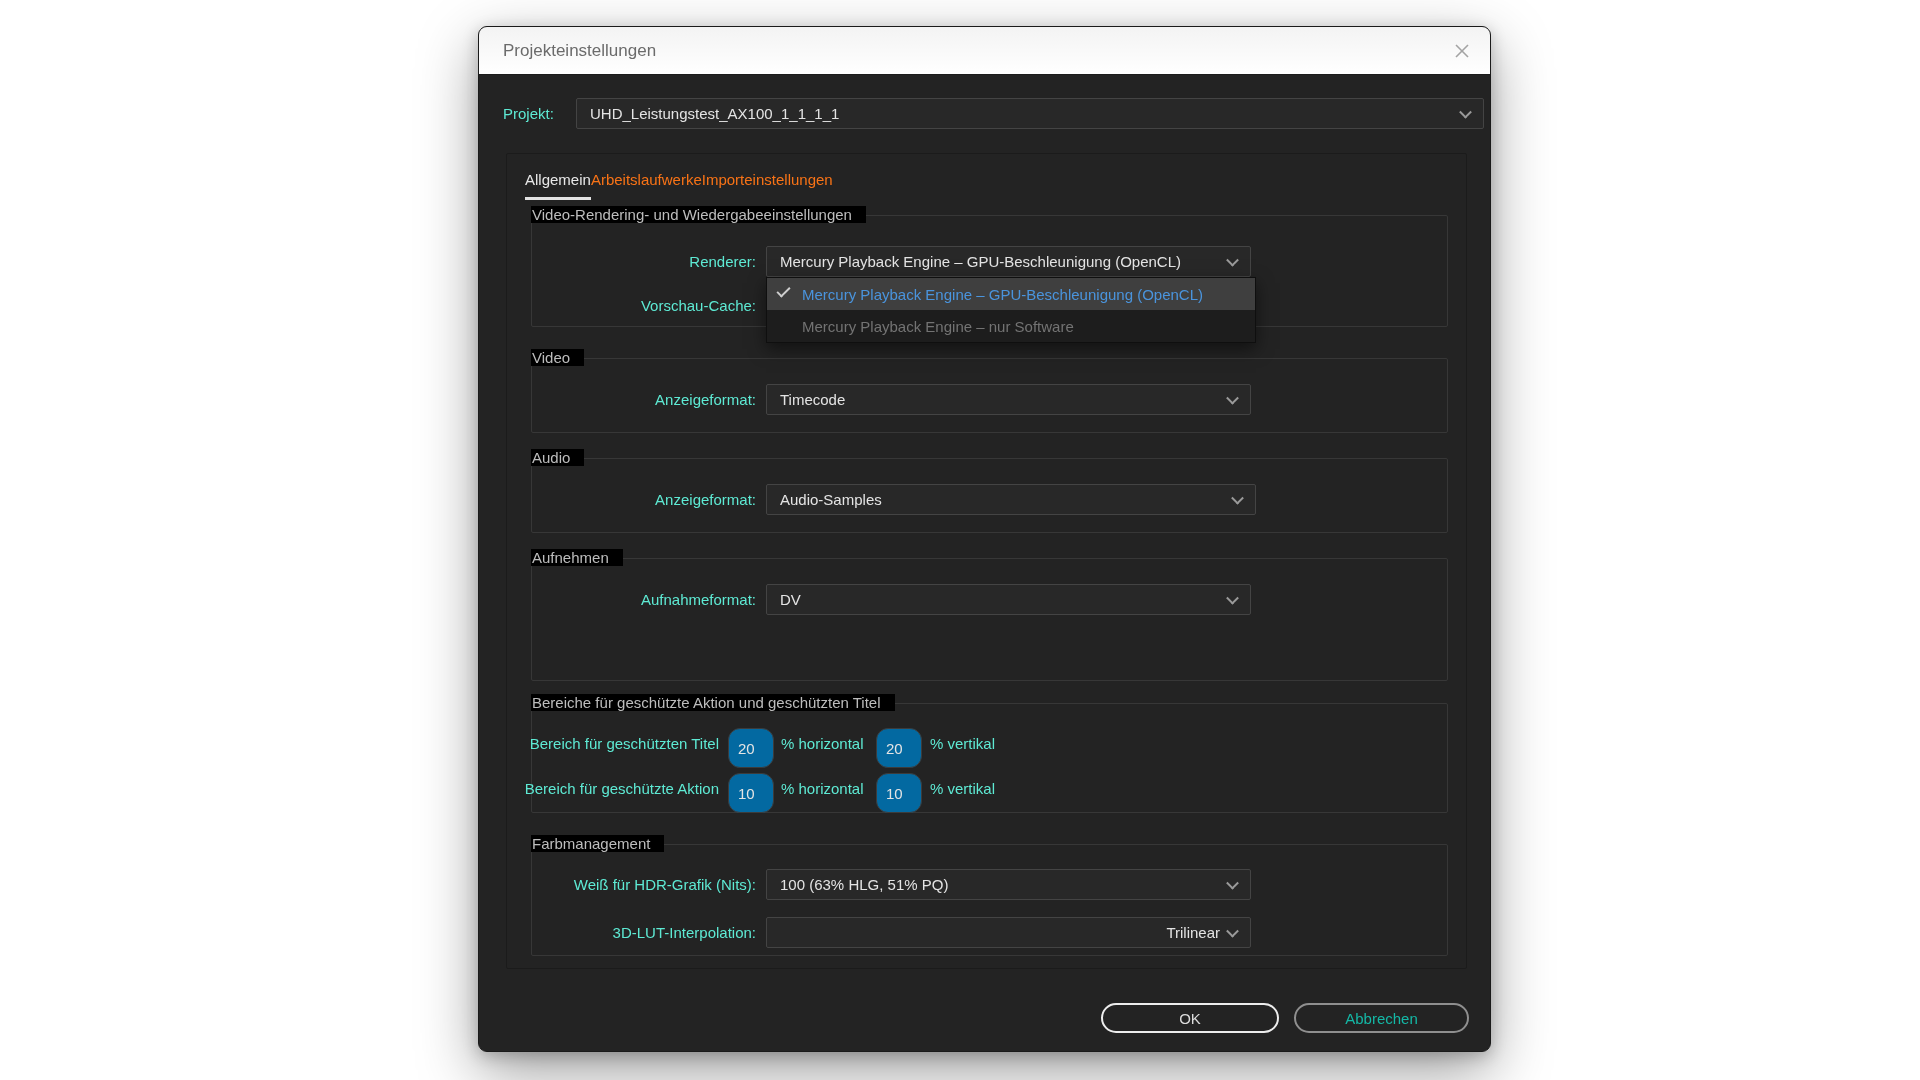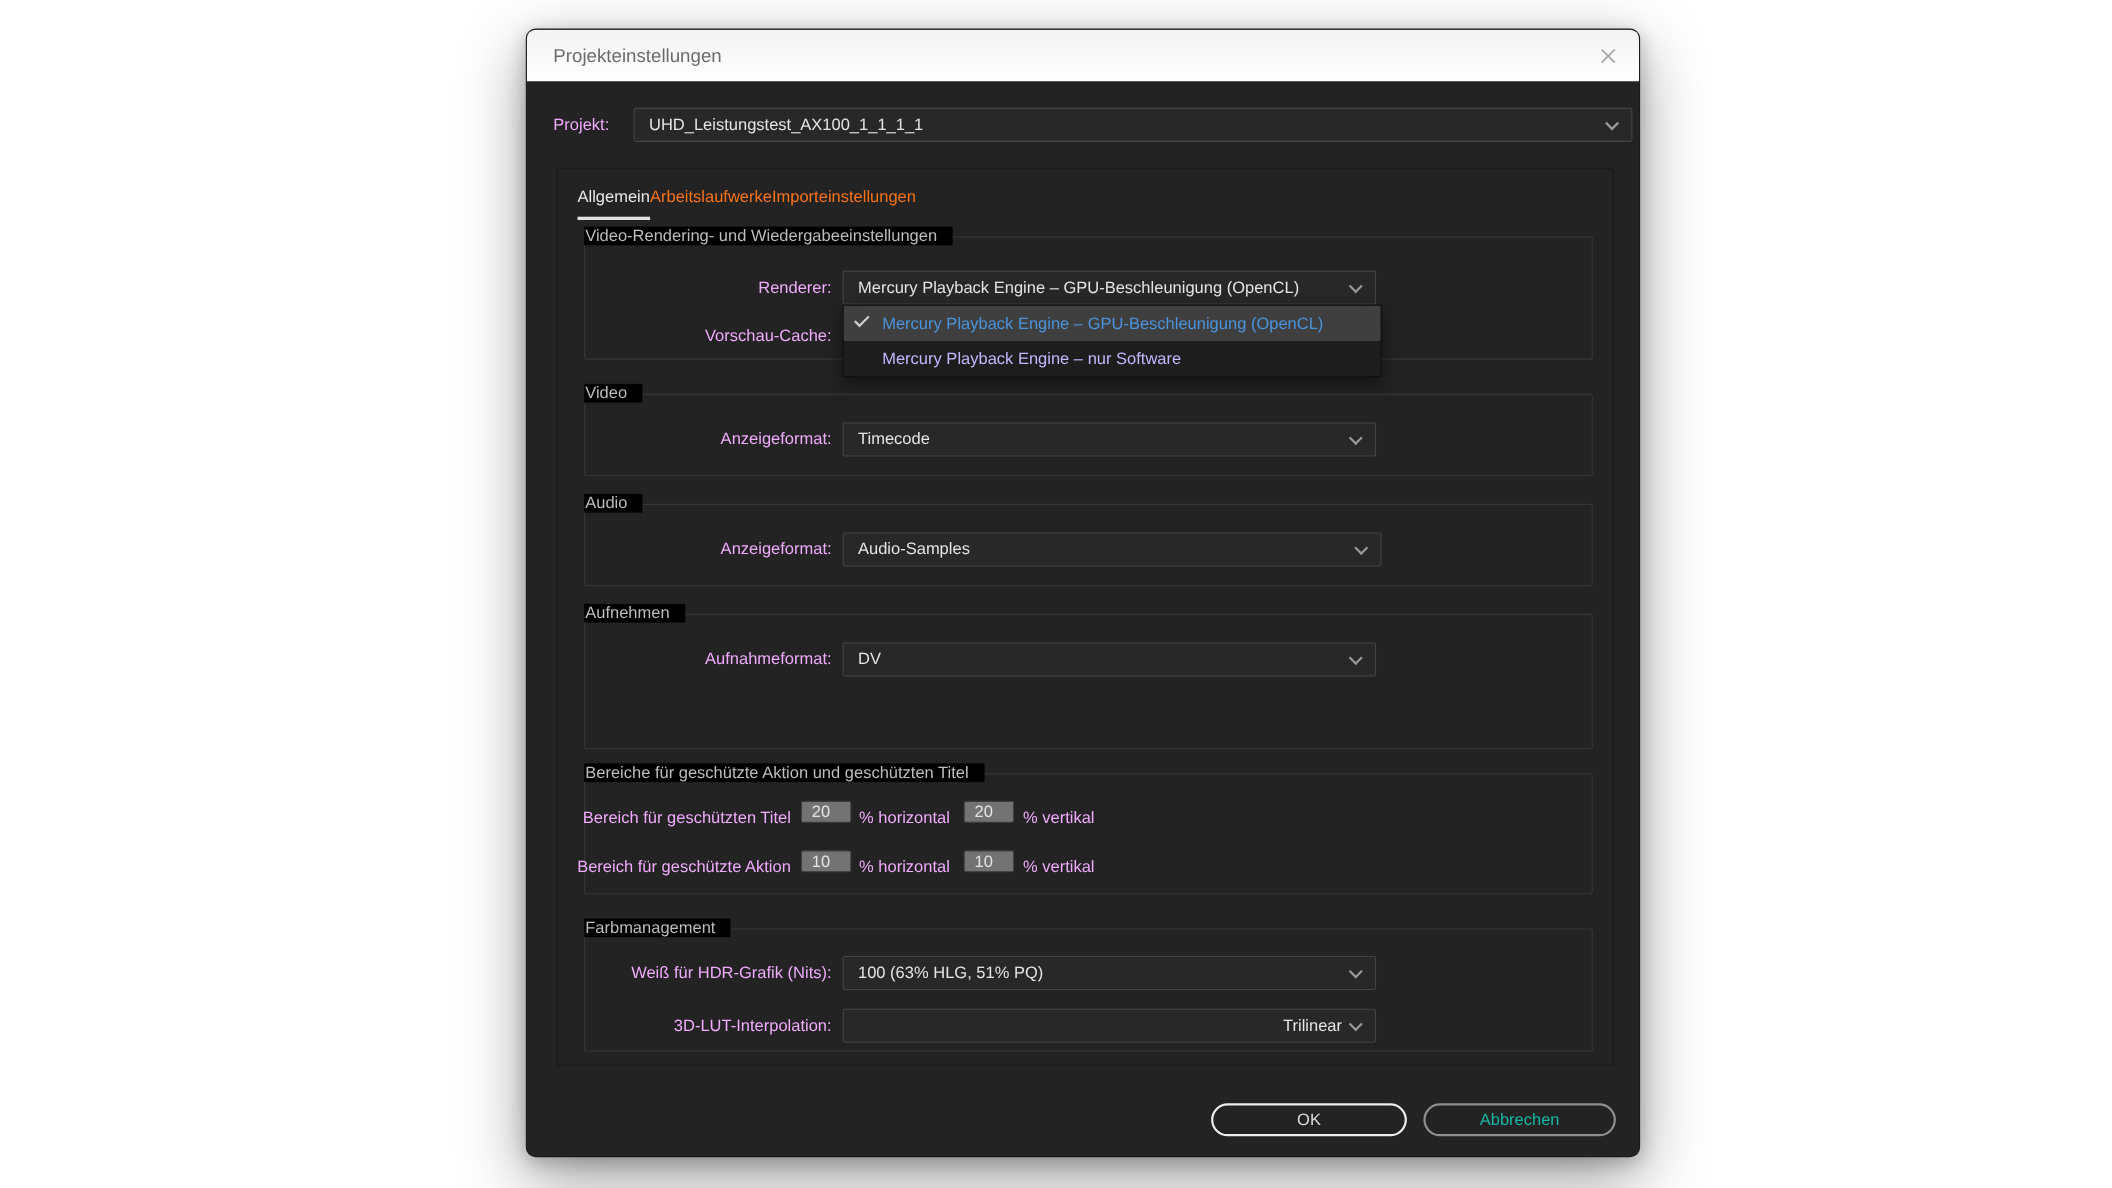--- a/index.html
+++ b/index.html
@@ -15,21 +15,21 @@
     background:linear-gradient(#f3f3f3,#ffffff);
     border-radius:8px 8px 0 0; border-bottom:1px solid #1c1c1c;
     display:flex; align-items:center; padding-left:24px;
     color:#6b6b6b; font-size:17px;text-align:right;
   }
   .close-btn {
     position:absolute; right:12px; top:9px; width:32px; height:30px;
     display:flex; align-items:center; justify-content:center; cursor:pointer;
   }
 
-  .label { position:absolute; color:#f0abfc; font-size:15px; white-space:nowrap; }
+  .label { position:absolute; color:#5eead4; font-size:15px; white-space:nowrap; }
   .r-label { text-align:right; }
 
   .dd {
     position:absolute; height:31px; background:#282828;
     border:1px solid #444444; border-radius:2px;
     display:flex; align-items:center; padding:0 30px 0 13px;
     color:#e4e4e4; font-size:15px; white-space:nowrap; cursor:pointer;
   }
   .chev {
     position:absolute; right:13px; top:50%; width:9px; height:9px;
@@ -54,33 +54,33 @@
     padding:0 14px 0 1px; color:#bdbdbd; font-size:15px; white-space:nowrap;
   }
 
   .menu {
     position:absolute; left:287px; top:250px; width:490px;
     background:#1d1d1d; border:1px solid #0f0f0f; z-index:50;
     box-shadow:0 6px 16px rgba(0,0,0,.5);
   }
   .menu-item {
     height:32px; display:flex; align-items:center;
-    padding-left:35px; position:relative; font-size:15px; color:#c4b5fd;
+    padding-left:35px; position:relative; font-size:15px; color:#737373;
     white-space:nowrap; cursor:pointer;
   }
   .menu-item.selected { background:#3f3f3f; color:#4a94dd; }
   .check {
     position:absolute; left:10px; top:9px; width:13px; height:7px;
     border-left:2.5px solid #cfcfcf; border-bottom:2.5px solid #cfcfcf;
     transform:rotate(-45deg);
   }
 
   .num-input {
-    position:absolute; width:46px; height:20px; background:#737373;
-    border:1px solid #3c3c3c; border-radius:2px; color:#e4e4e4;
+    position:absolute; width:46px; height:40px; background:#0369a1;
+    border:1px solid #3c3c3c; border-radius:12px; color:#e4e4e4;
     font-size:15px; font-family:"Liberation Sans", sans-serif;
     padding-left:9px; outline:none;
   }
 
   .btn {
     position:absolute; top:976px; height:30px; border-radius:16px;
     background:transparent; display:flex; align-items:center; justify-content:center;
     font-size:15px; cursor:pointer;
   }
   .btn-ok { left:622px; width:178px; border:2px solid #ededed; color:#dcdcdc; }

